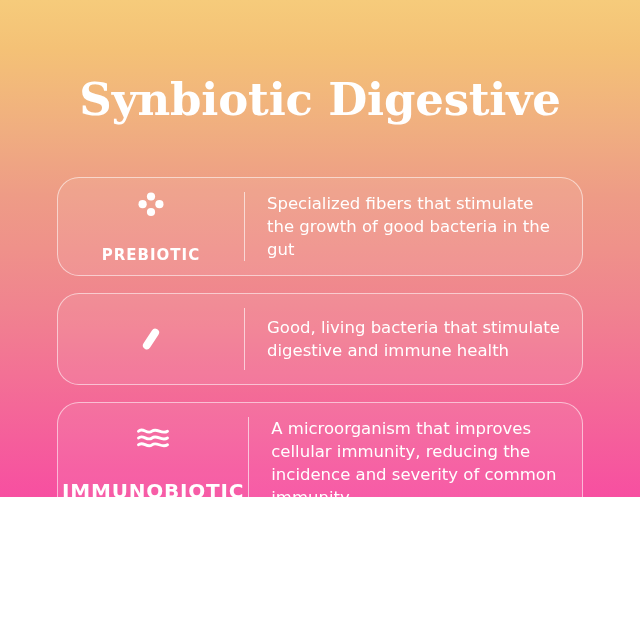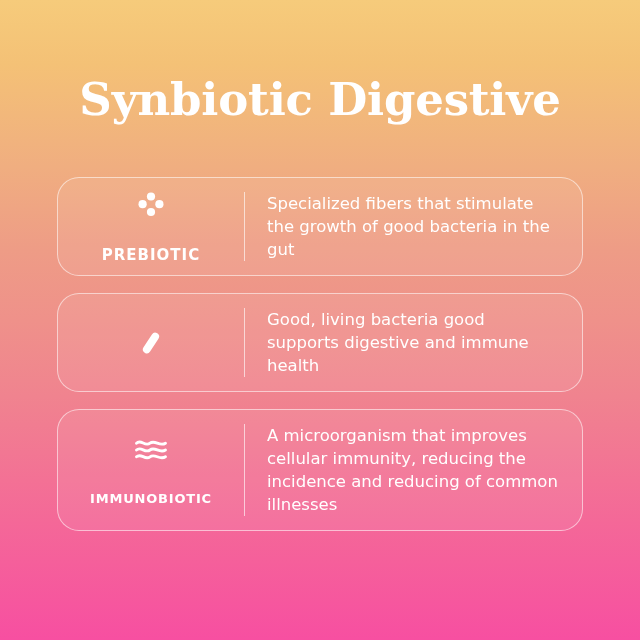--- a/index.html
+++ b/index.html
@@ -10,21 +10,21 @@
     width: 640px;
     height: 640px;
     overflow: hidden;
     font-family: "Liberation Sans", sans-serif;
     -webkit-font-smoothing: antialiased;
   }
 
   #poster {
     position: relative;
     width: 640px;
-    height: 640px;
+    height: 497px;
     box-sizing: border-box;
     background: linear-gradient(
       180deg,
       #F6CB7B 0%,
       #F4C176 10%,
       #F0AE80 26%,
       #EE9C86 39%,
       #EF918A 50%,
       #F0838F 62%,
       #F37195 75%,
@@ -96,21 +96,21 @@
 
   .card-label {
     font-family: "DejaVu Sans", "Liberation Sans", sans-serif;
     font-weight: 700;
     font-size: 15px;
     letter-spacing: 1.0px;
     color: #FFFFFF;
     white-space: nowrap;
     text-transform: uppercase;
   }
-  .card.c3 .card-label { font-size: 13px; letter-spacing: 0.8px; }
+  .card.c3 .card-label { font-size: 20px; letter-spacing: 0.8px; }
 
   .divider {
     flex: 0 0 1px;
     width: 1px;
     margin: 14px 0;
     background: rgba(255, 255, 255, 0.62);
   }
 
   .card-right {
     flex: 1 1 auto;
@@ -161,37 +161,37 @@
         <span class="icon-wrap">
           <svg width="30" height="30" viewBox="0 0 30 30" aria-hidden="true">
             <g transform="rotate(33 15 15)">
               <rect x="11.1" y="3.4" width="7.8" height="23.2" rx="3.9" fill="#FFFFFF"></rect>
             </g>
           </svg>
         </span>
       </div>
       <div class="divider"></div>
       <div class="card-right">
-        <p class="card-desc">Good, living bacteria good supports digestive and immune health</p>
+        <p class="card-desc">Good, living bacteria that stimulate digestive and immune health</p>
       </div>
     </div>
 
     <div class="card c3">
       <div class="card-left">
         <span class="icon-wrap">
           <svg width="34" height="24" viewBox="0 0 34 24" aria-hidden="true">
             <g fill="none" stroke="#FFFFFF" stroke-width="2.9" stroke-linecap="round">
               <path d="M2.5 5.2 C7 0.9, 11 9, 16 5.2 C21 1.4, 25.5 9, 31.5 5.2"></path>
               <path d="M2.5 12 C7 7.7, 11 15.8, 16 12 C21 8.2, 25.5 15.8, 31.5 12"></path>
               <path d="M2.5 18.8 C7 14.5, 11 22.6, 16 18.8 C21 15, 25.5 22.6, 31.5 18.8"></path>
             </g>
           </svg>
         </span>
         <span class="card-label">IMMUNOBIOTIC</span>
       </div>
       <div class="divider"></div>
       <div class="card-right">
-        <p class="card-desc">A microorganism that improves cellular immunity, reducing the incidence and reducing of common illnesses</p>
+        <p class="card-desc">A microorganism that improves cellular immunity, reducing the incidence and severity of common immunity</p>
       </div>
     </div>
 
   </div>
 </div>
 
 </body></html>

